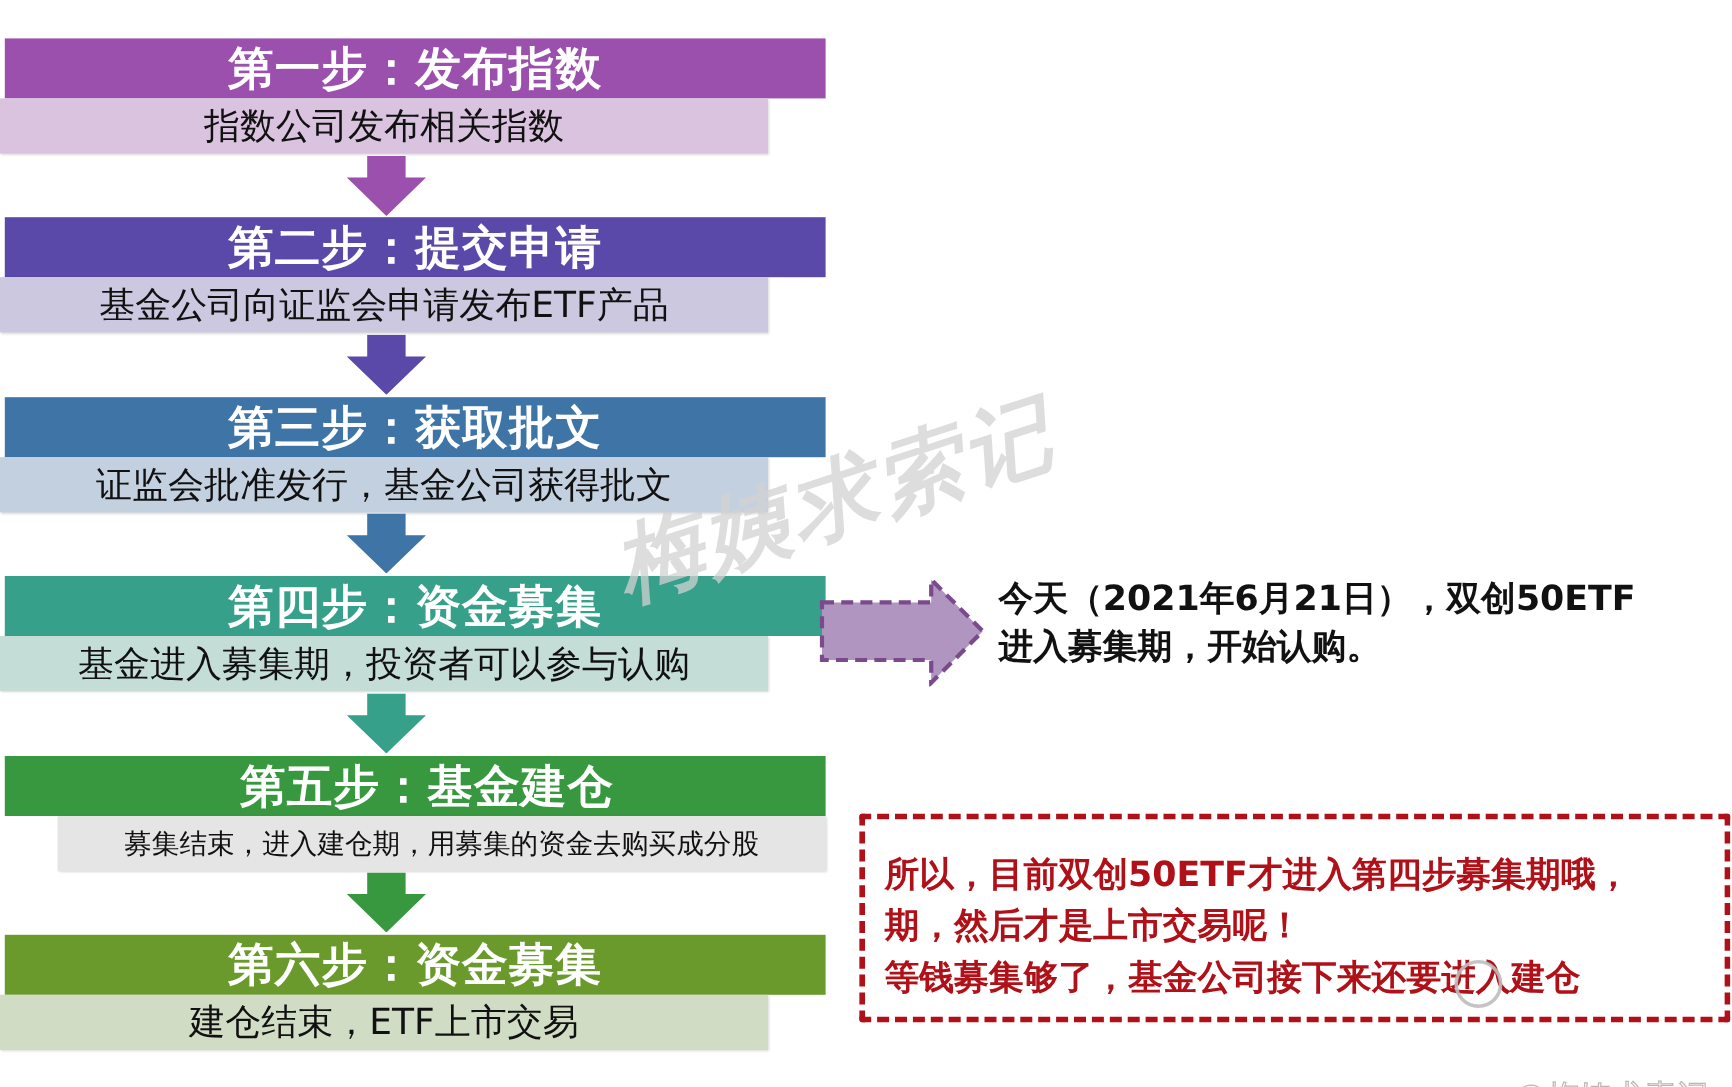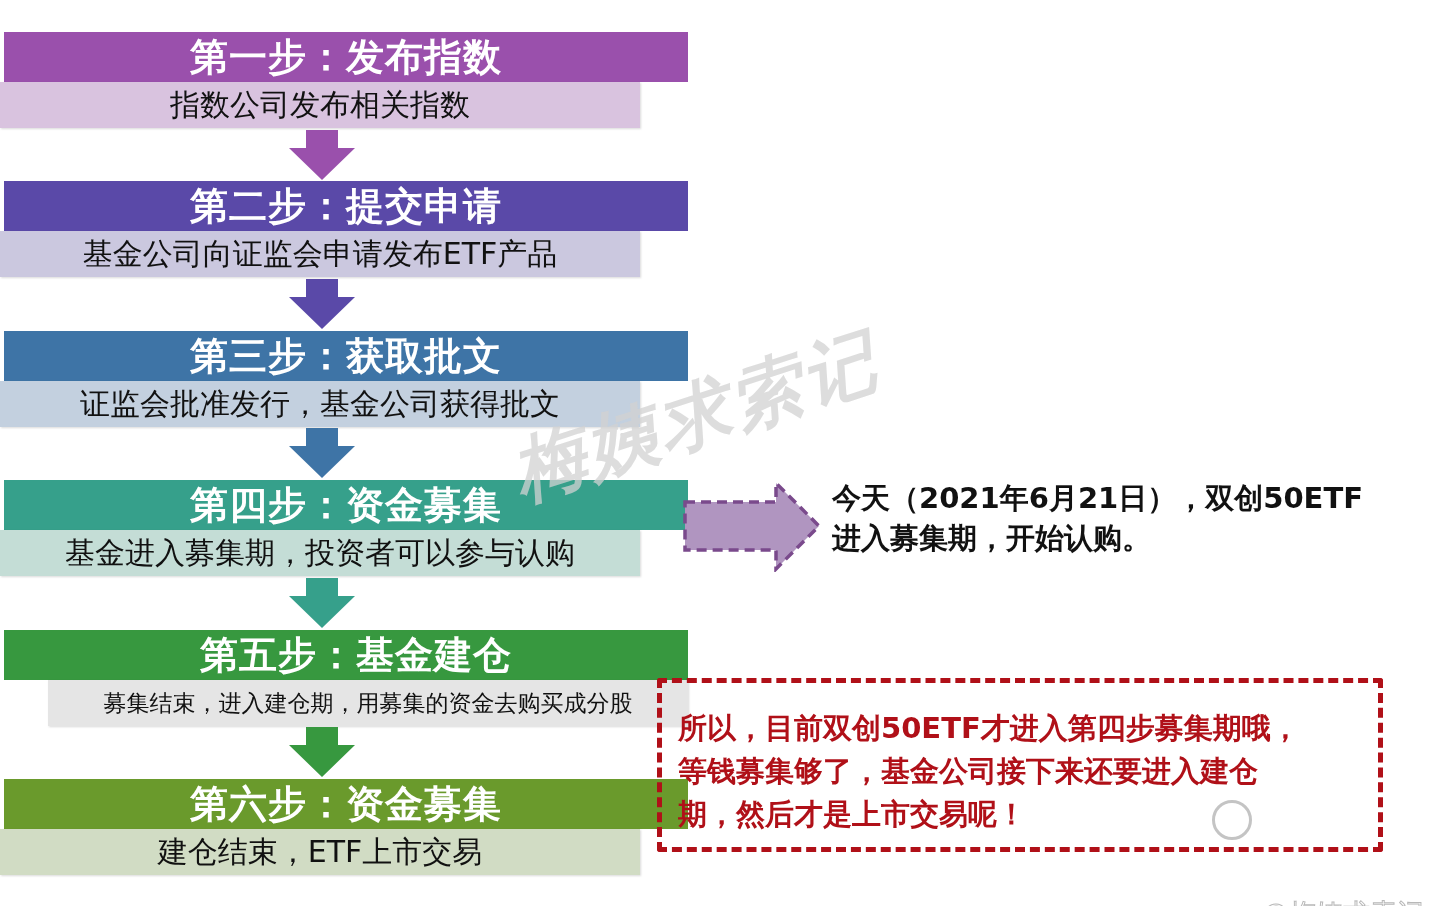--- a/index.html
+++ b/index.html
@@ -31,21 +31,21 @@
   }
 
   .right-arrow { position: absolute; left: 682px; top: 480px; width: 140px; height: 92px; }
 
   .today-text {
     position: absolute; left: 832px; top: 478px; width: 600px;
     font-size: 29px; font-weight: bold; color: #111111; line-height: 40px;
   }
 
   .conclusion-box {
-    position: absolute; left: 657px; top: 678px; width: 726px; height: 174px;
+    position: absolute; left: 716px; top: 678px; width: 726px; height: 174px;
     border: 5px dashed #b01018; border-radius: 3px;
     padding: 24px 14px 0 16px;
   }
   .conclusion-text {
     font-size: 29px; font-weight: bold; color: #b01018; line-height: 43px;
   }
 
   .brand-watermark {
     position: absolute; left: 1212px; top: 800px;
     display: flex; align-items: center; color: rgba(190,190,190,0.9);
@@ -115,20 +115,20 @@
   <polygon points="3,22 94,22 94,3 137,46 94,89 94,70 3,70" fill="#b095c0" stroke="#7a4a8c" stroke-width="3.5" stroke-dasharray="10,6" stroke-linejoin="miter"></polygon>
 </svg>
 
 <div class="today-text">
   <div>今天（2021年6月21日），双创50ETF</div>
   <div>进入募集期，开始认购。</div>
 </div>
 
 <div class="conclusion-box">
   <div class="conclusion-text">所以，目前双创50ETF才进入第四步募集期哦，</div>
+  <div class="conclusion-text">期，然后才是上市交易呢！</div>
   <div class="conclusion-text">等钱募集够了，基金公司接下来还要进入建仓</div>
-  <div class="conclusion-text">期，然后才是上市交易呢！</div>
 </div>
 
 <div class="brand-watermark">
   <div class="brand-logo"></div>
 </div>
 <div class="author-watermark">@梅姨求索记</div>
 
 </body></html>

